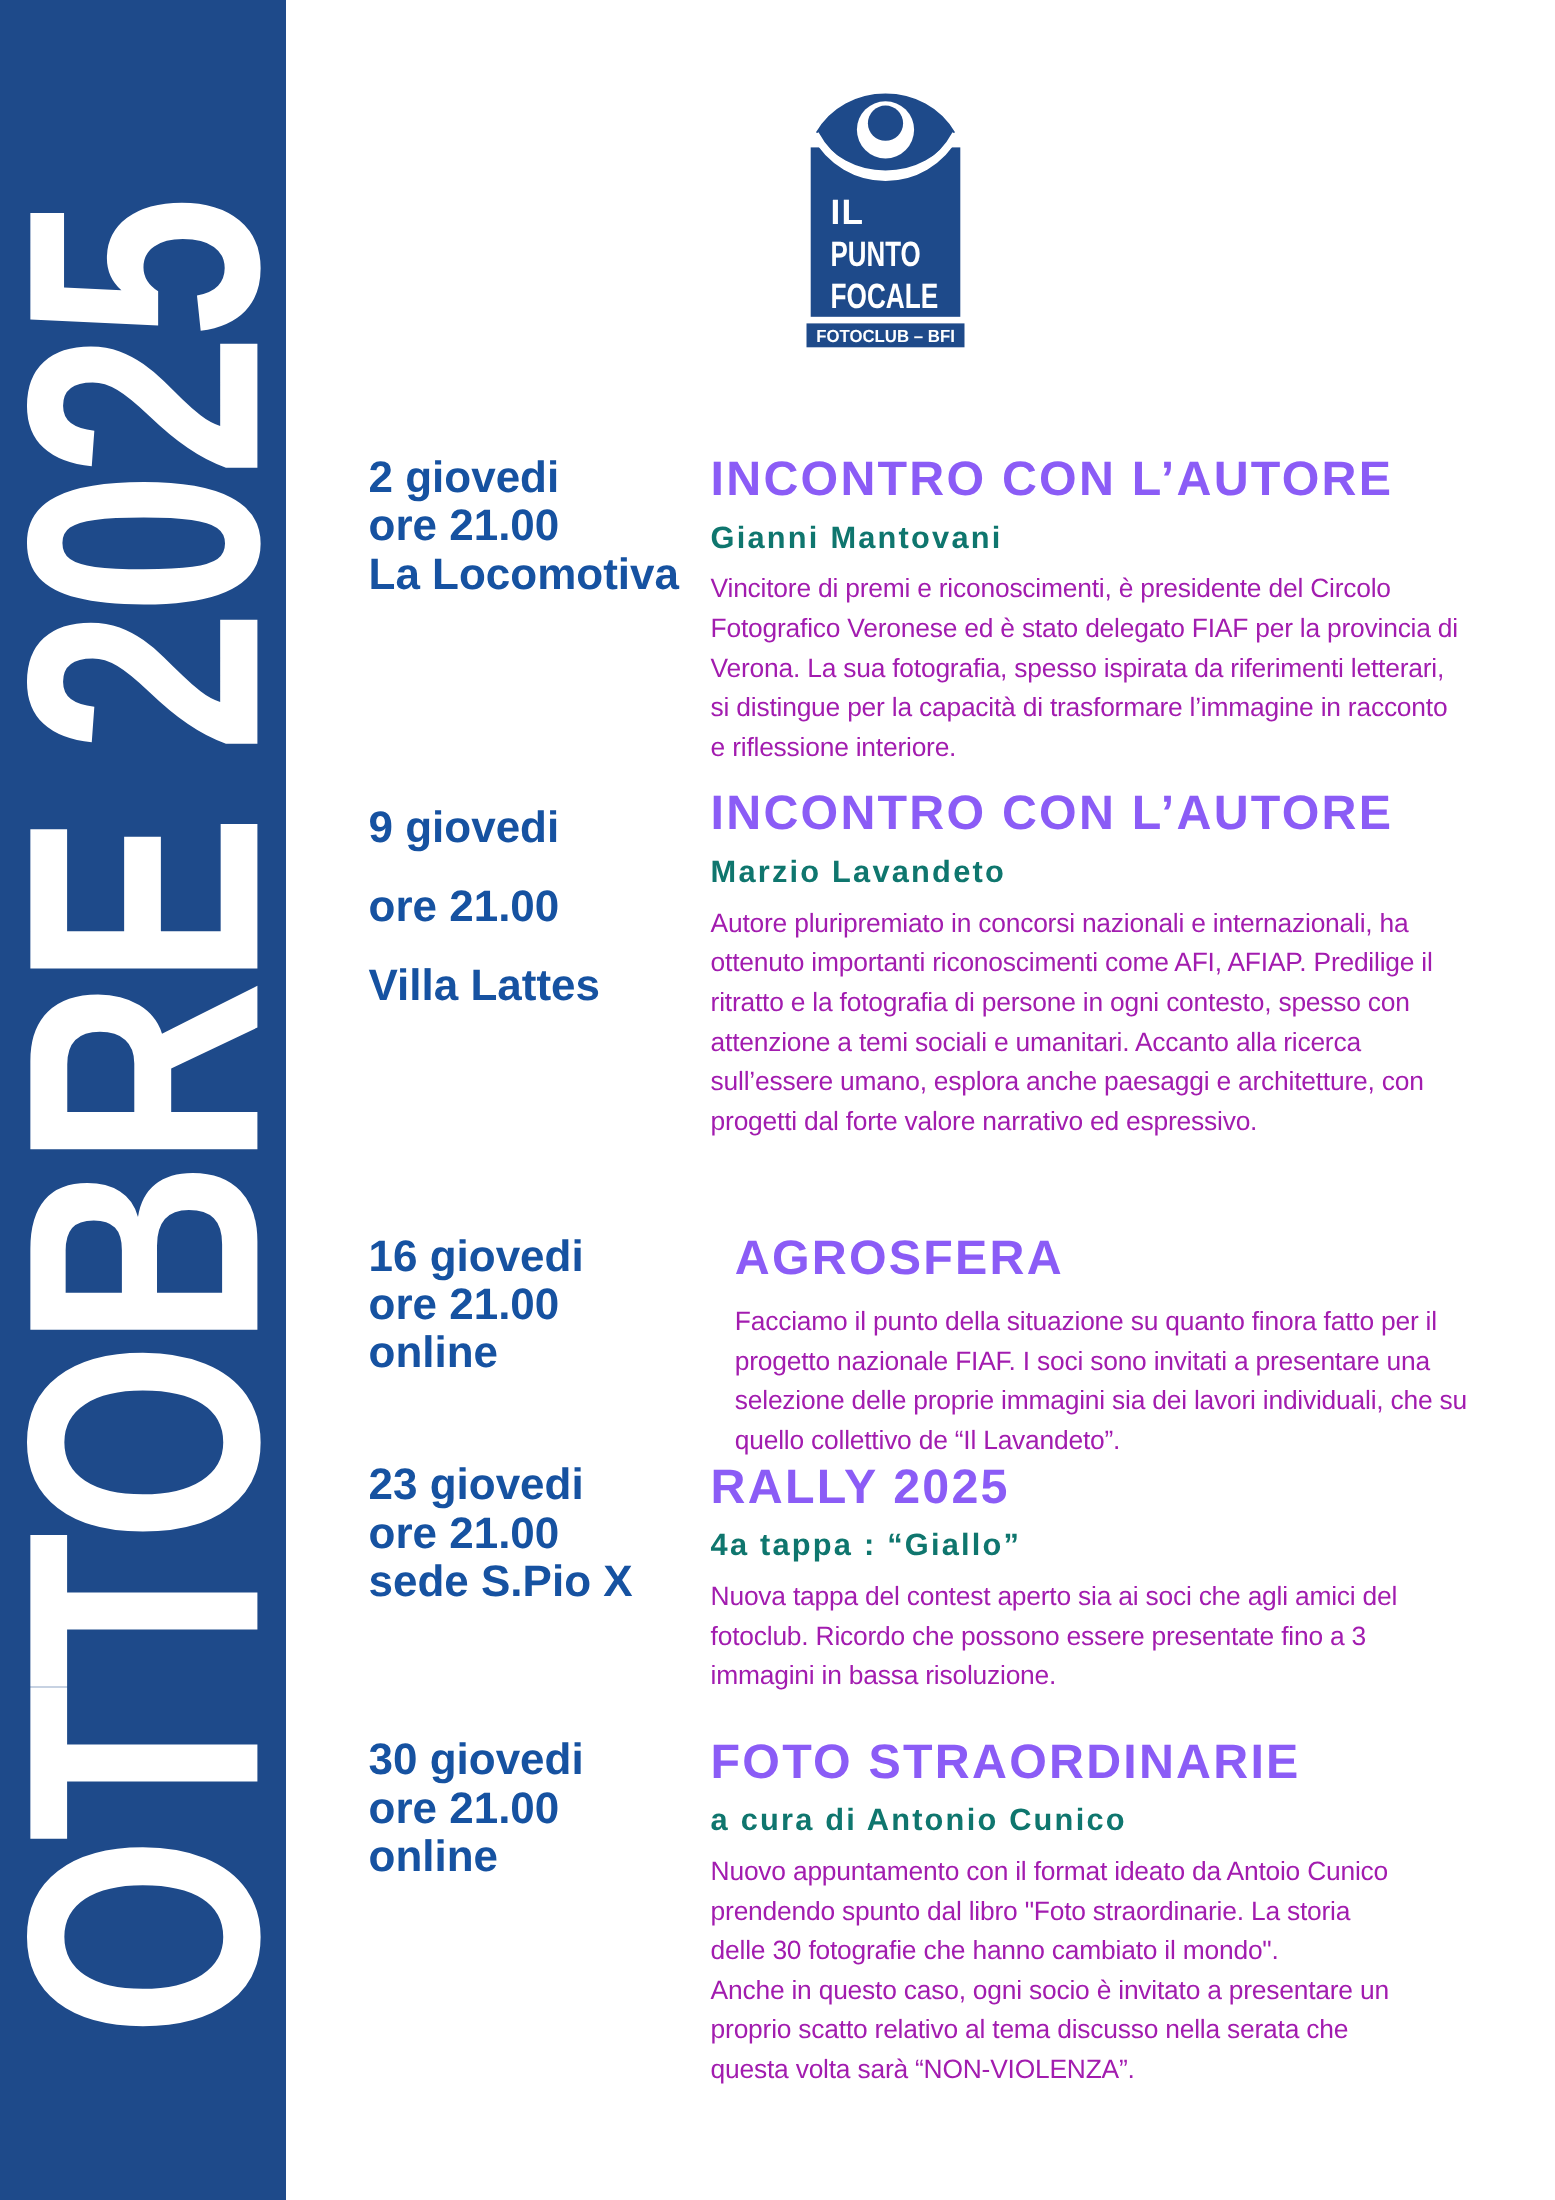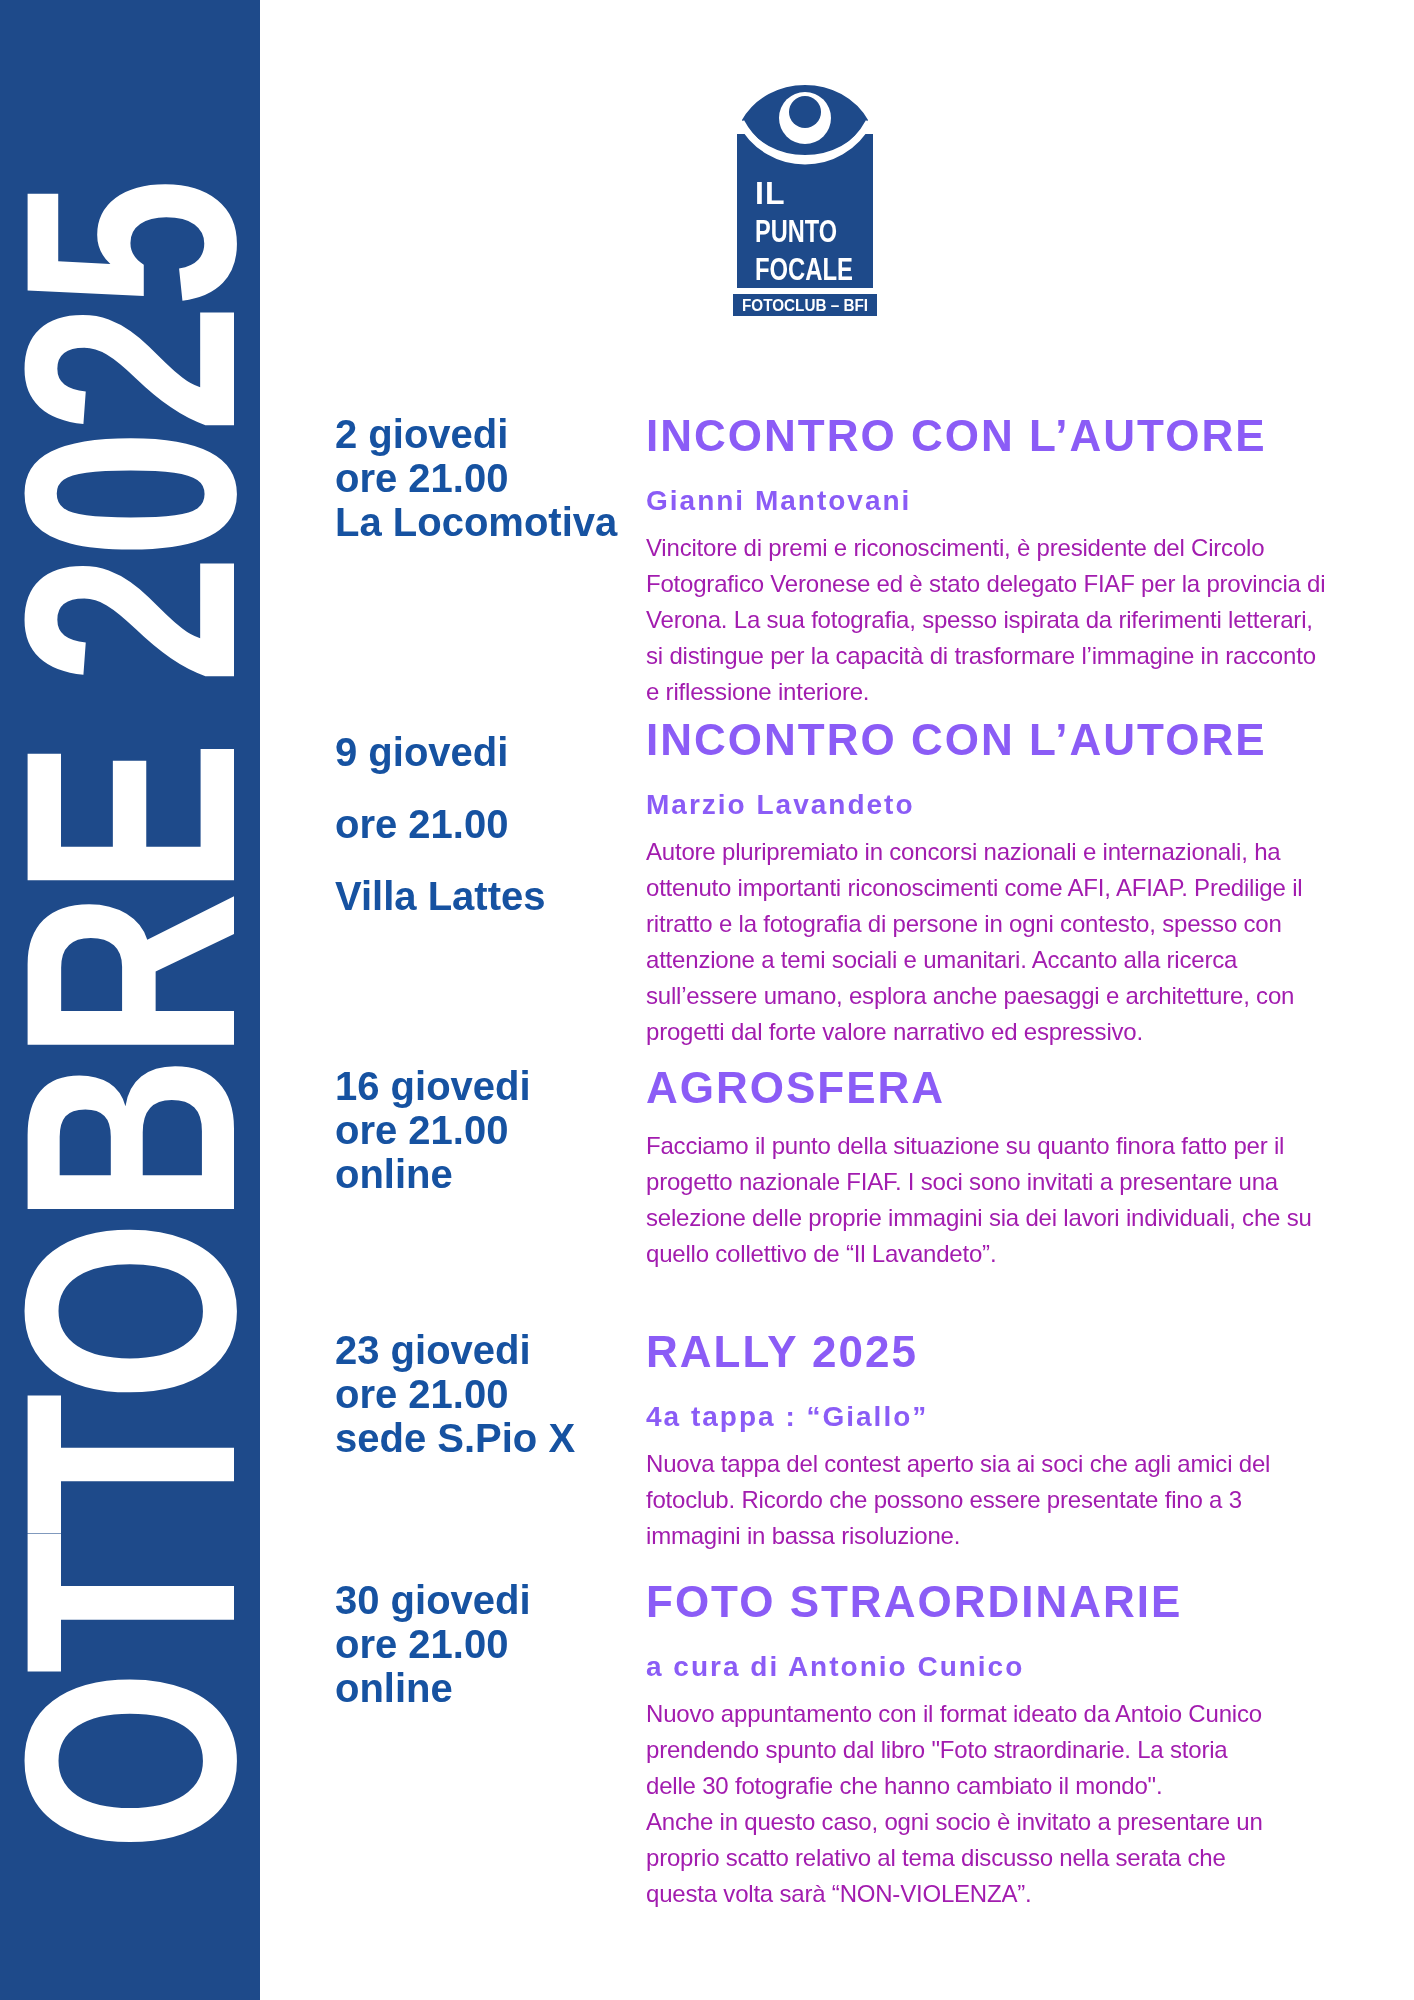--- a/index.html
+++ b/index.html
@@ -64,40 +64,40 @@
   .event-content{flex:1 1 auto;}
   .event-title{
     color:#8b5cf6;
     font-size:44px;
     font-weight:800;
     line-height:48px;
     letter-spacing:2px;
     white-space:nowrap;
   }
   .event-subtitle{
-    color:#8b5cf6;
+    color:#0f766e;
     font-size:28px;
     font-weight:bold;
     letter-spacing:2px;
     line-height:34px;
-    margin-top:24px;
+    margin-top:12px;
     white-space:nowrap;
   }
   .event-body{
     margin-top:12px;
     color:#a21caf;
     font-size:24px;
     line-height:36px;
     letter-spacing:-0.2px;
     white-space:pre-line;
   }
   .event-body.no-subtitle{margin-top:16px;}
   #row-1{top:412px;}
   #row-2{top:716px;}
-  #row-3{top:1064px;}
+  #row-3{top:1120px;gap:22px;}
   #row-4{top:1328px;}
   #row-5{top:1578px;}
 </style>
 </head>
 <body>
 
 <div class="page">
 
   <div class="sidebar">
     <div class="sidebar-title">OTTOBRE 2025</div>

